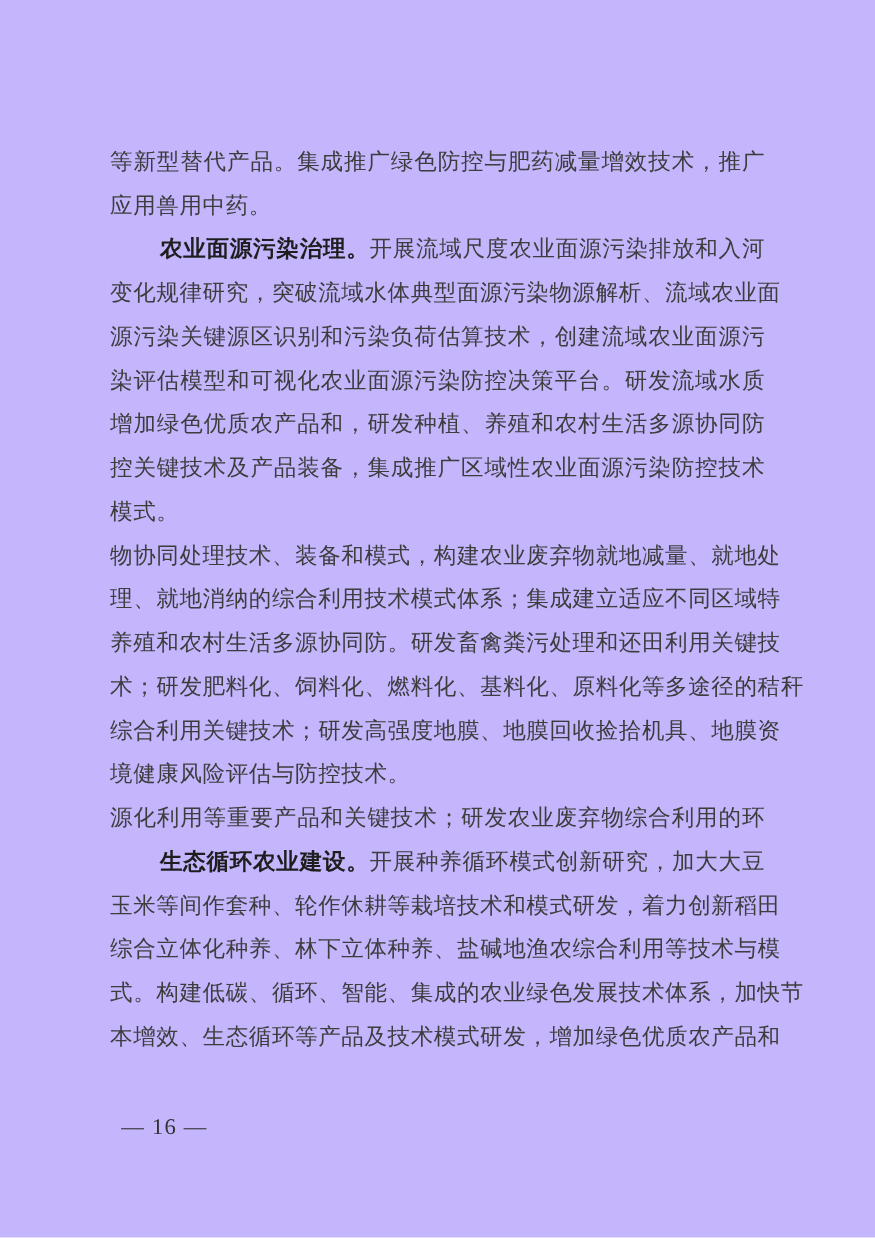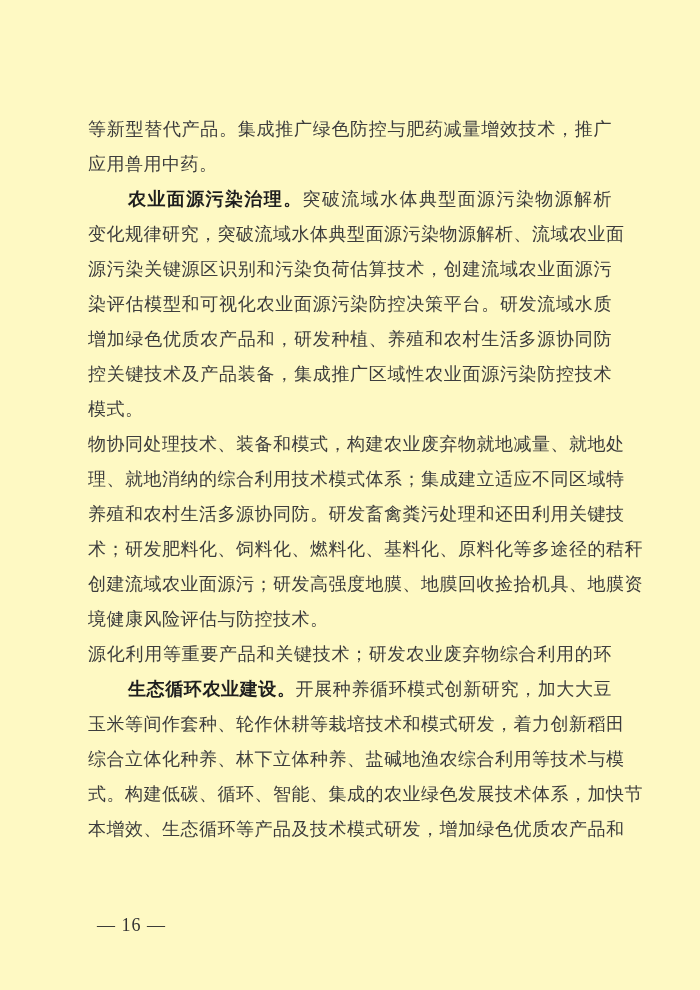--- a/index.html
+++ b/index.html
@@ -4,21 +4,21 @@
 <style>
   html, body {
     margin: 0;
     padding: 0;
     background: #ffffff;
   }
   .page {
     position: relative;
     width: 700px;
     height: 990px;
-    background: #fef9c3;
+    background: #c4b5fd;
     overflow: hidden;
     font-family: "Liberation Serif", serif;
   }
   .content {
     position: absolute;
     left: 88px;
     top: 112px;
     width: 524px;
   }
   .line {
@@ -43,45 +43,44 @@
     color: #1e1e1e;
   }
   .footer {
     position: absolute;
     left: 97px;
     top: 889px;
     font-size: 18px;
     line-height: 24px;
     color: #333333;
     letter-spacing: 1px;
-    margin-top: 24px;
   }
 </style>
 </head>
 <body>
 
 <div class="page">
   <div class="content">
 
     <div class="line">等新型替代产品。集成推广绿色防控与肥药减量增效技术，推广</div>
     <div class="line last">应用兽用中药。</div>
 
-    <div class="line indent"><span class="lead">农业面源污染治理。</span><span>突破流域水体典型面源污染物源解析</span></div>
+    <div class="line indent"><span class="lead">农业面源污染治理。</span><span>开展流域尺度农业面源污染排放和入河</span></div>
     <div class="line">变化规律研究，突破流域水体典型面源污染物源解析、流域农业面</div>
     <div class="line">源污染关键源区识别和污染负荷估算技术，创建流域农业面源污</div>
     <div class="line">染评估模型和可视化农业面源污染防控决策平台。研发流域水质</div>
     <div class="line">增加绿色优质农产品和，研发种植、养殖和农村生活多源协同防</div>
     <div class="line">控关键技术及产品装备，集成推广区域性农业面源污染防控技术</div>
     <div class="line last">模式。</div>
 
     <div class="line">物协同处理技术、装备和模式，构建农业废弃物就地减量、就地处</div>
     <div class="line">理、就地消纳的综合利用技术模式体系；集成建立适应不同区域特</div>
     <div class="line">养殖和农村生活多源协同防。研发畜禽粪污处理和还田利用关键技</div>
     <div class="line">术；研发肥料化、饲料化、燃料化、基料化、原料化等多途径的秸秆</div>
-    <div class="line">创建流域农业面源污；研发高强度地膜、地膜回收捡拾机具、地膜资</div>
+    <div class="line">综合利用关键技术；研发高强度地膜、地膜回收捡拾机具、地膜资</div>
     <div class="line last">境健康风险评估与防控技术。</div>
     <div class="line">源化利用等重要产品和关键技术；研发农业废弃物综合利用的环</div>
 
     <div class="line indent"><span class="lead">生态循环农业建设。</span><span>开展种养循环模式创新研究，加大大豆</span></div>
     <div class="line">玉米等间作套种、轮作休耕等栽培技术和模式研发，着力创新稻田</div>
     <div class="line">综合立体化种养、林下立体种养、盐碱地渔农综合利用等技术与模</div>
     <div class="line">式。构建低碳、循环、智能、集成的农业绿色发展技术体系，加快节</div>
     <div class="line">本增效、生态循环等产品及技术模式研发，增加绿色优质农产品和</div>
 
   </div>

